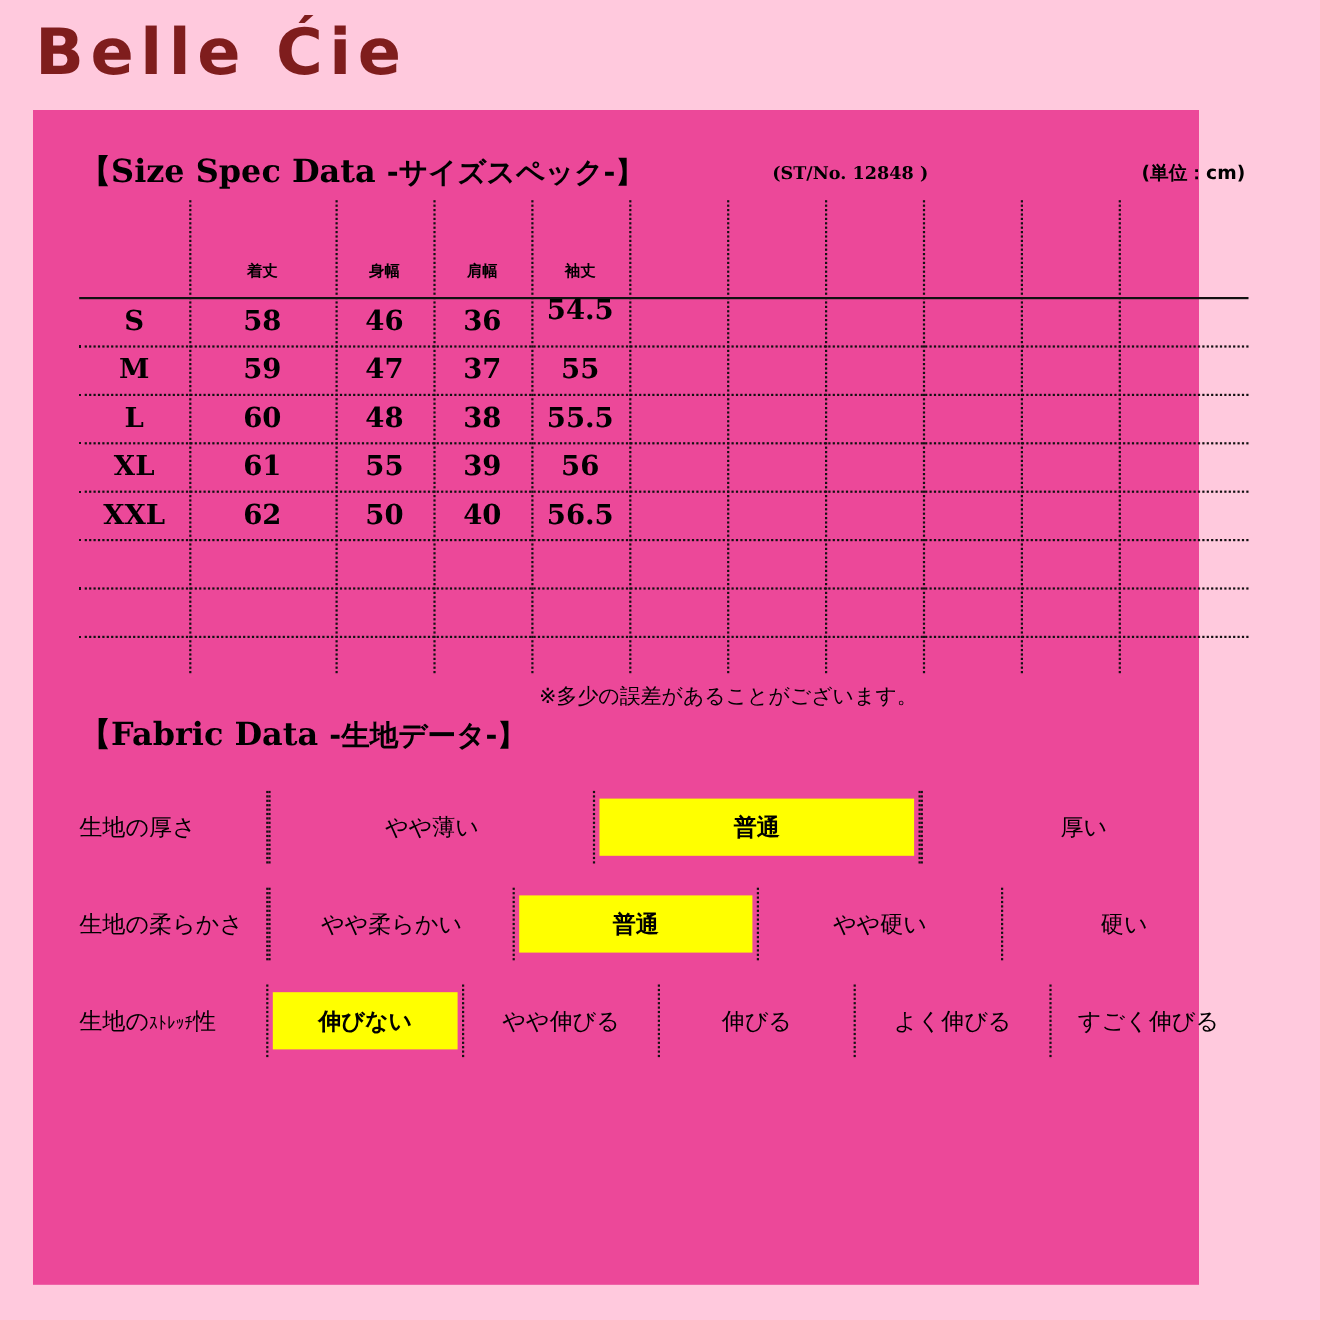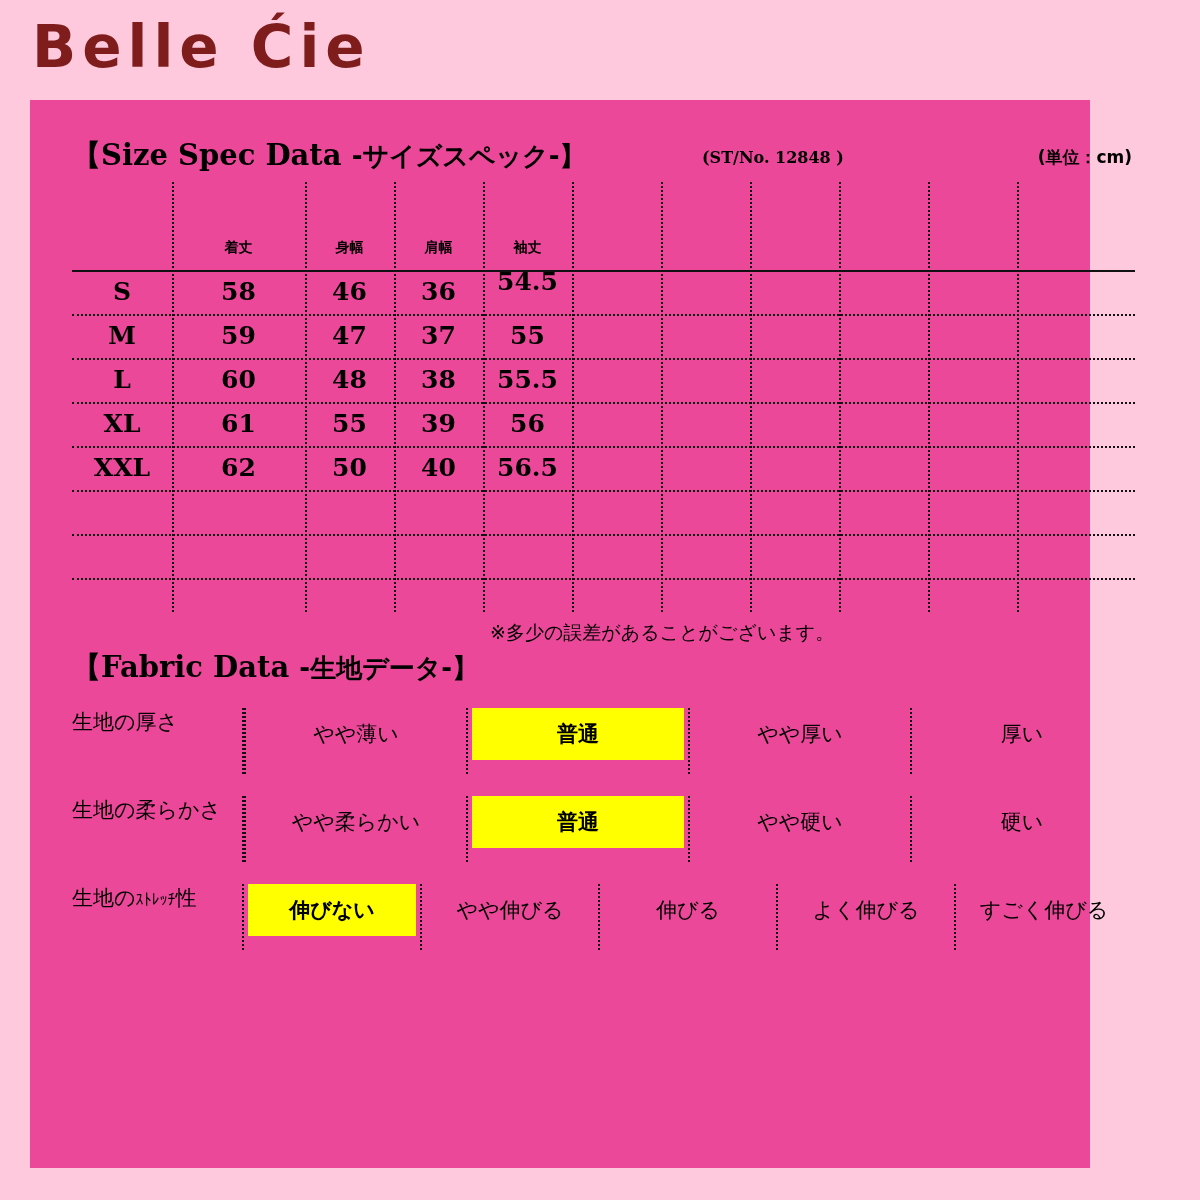--- a/index.html
+++ b/index.html
@@ -142,20 +142,21 @@
   .fab-wrap {
     position: absolute;
     left: 42px;
     top: 608px;
     width: 1060px;
   }
   .fab-row {
     position: relative;
     height: 88px;
     display: flex;
+    align-items: center;
   }
   .fab-label {
     width: 170px;
     flex: 0 0 170px;
     font-family: "DejaVu Sans", sans-serif;
     font-size: 21px;
     font-weight: normal;
     color: #000;
     white-space: nowrap;
   }
@@ -267,21 +268,20 @@
     <div class="fab-wrap">
 
       <div class="fab-row">
         <div class="fab-label">生地の厚さ</div>
         <div class="fab-sep"></div>
         <div class="fab-sep"></div>
         <div class="fab-opt">やや薄い</div>
         <div class="fab-sep"></div>
         <div class="fab-opt sel">普通</div>
         <div class="fab-sep"></div>
-        <div class="fab-opt">やや厚い</div>
         <div class="fab-sep"></div>
         <div class="fab-opt">厚い</div>
       </div>
 
       <div class="fab-row">
         <div class="fab-label">生地の柔らかさ</div>
         <div class="fab-sep"></div>
         <div class="fab-sep"></div>
         <div class="fab-opt">やや柔らかい</div>
         <div class="fab-sep"></div>

